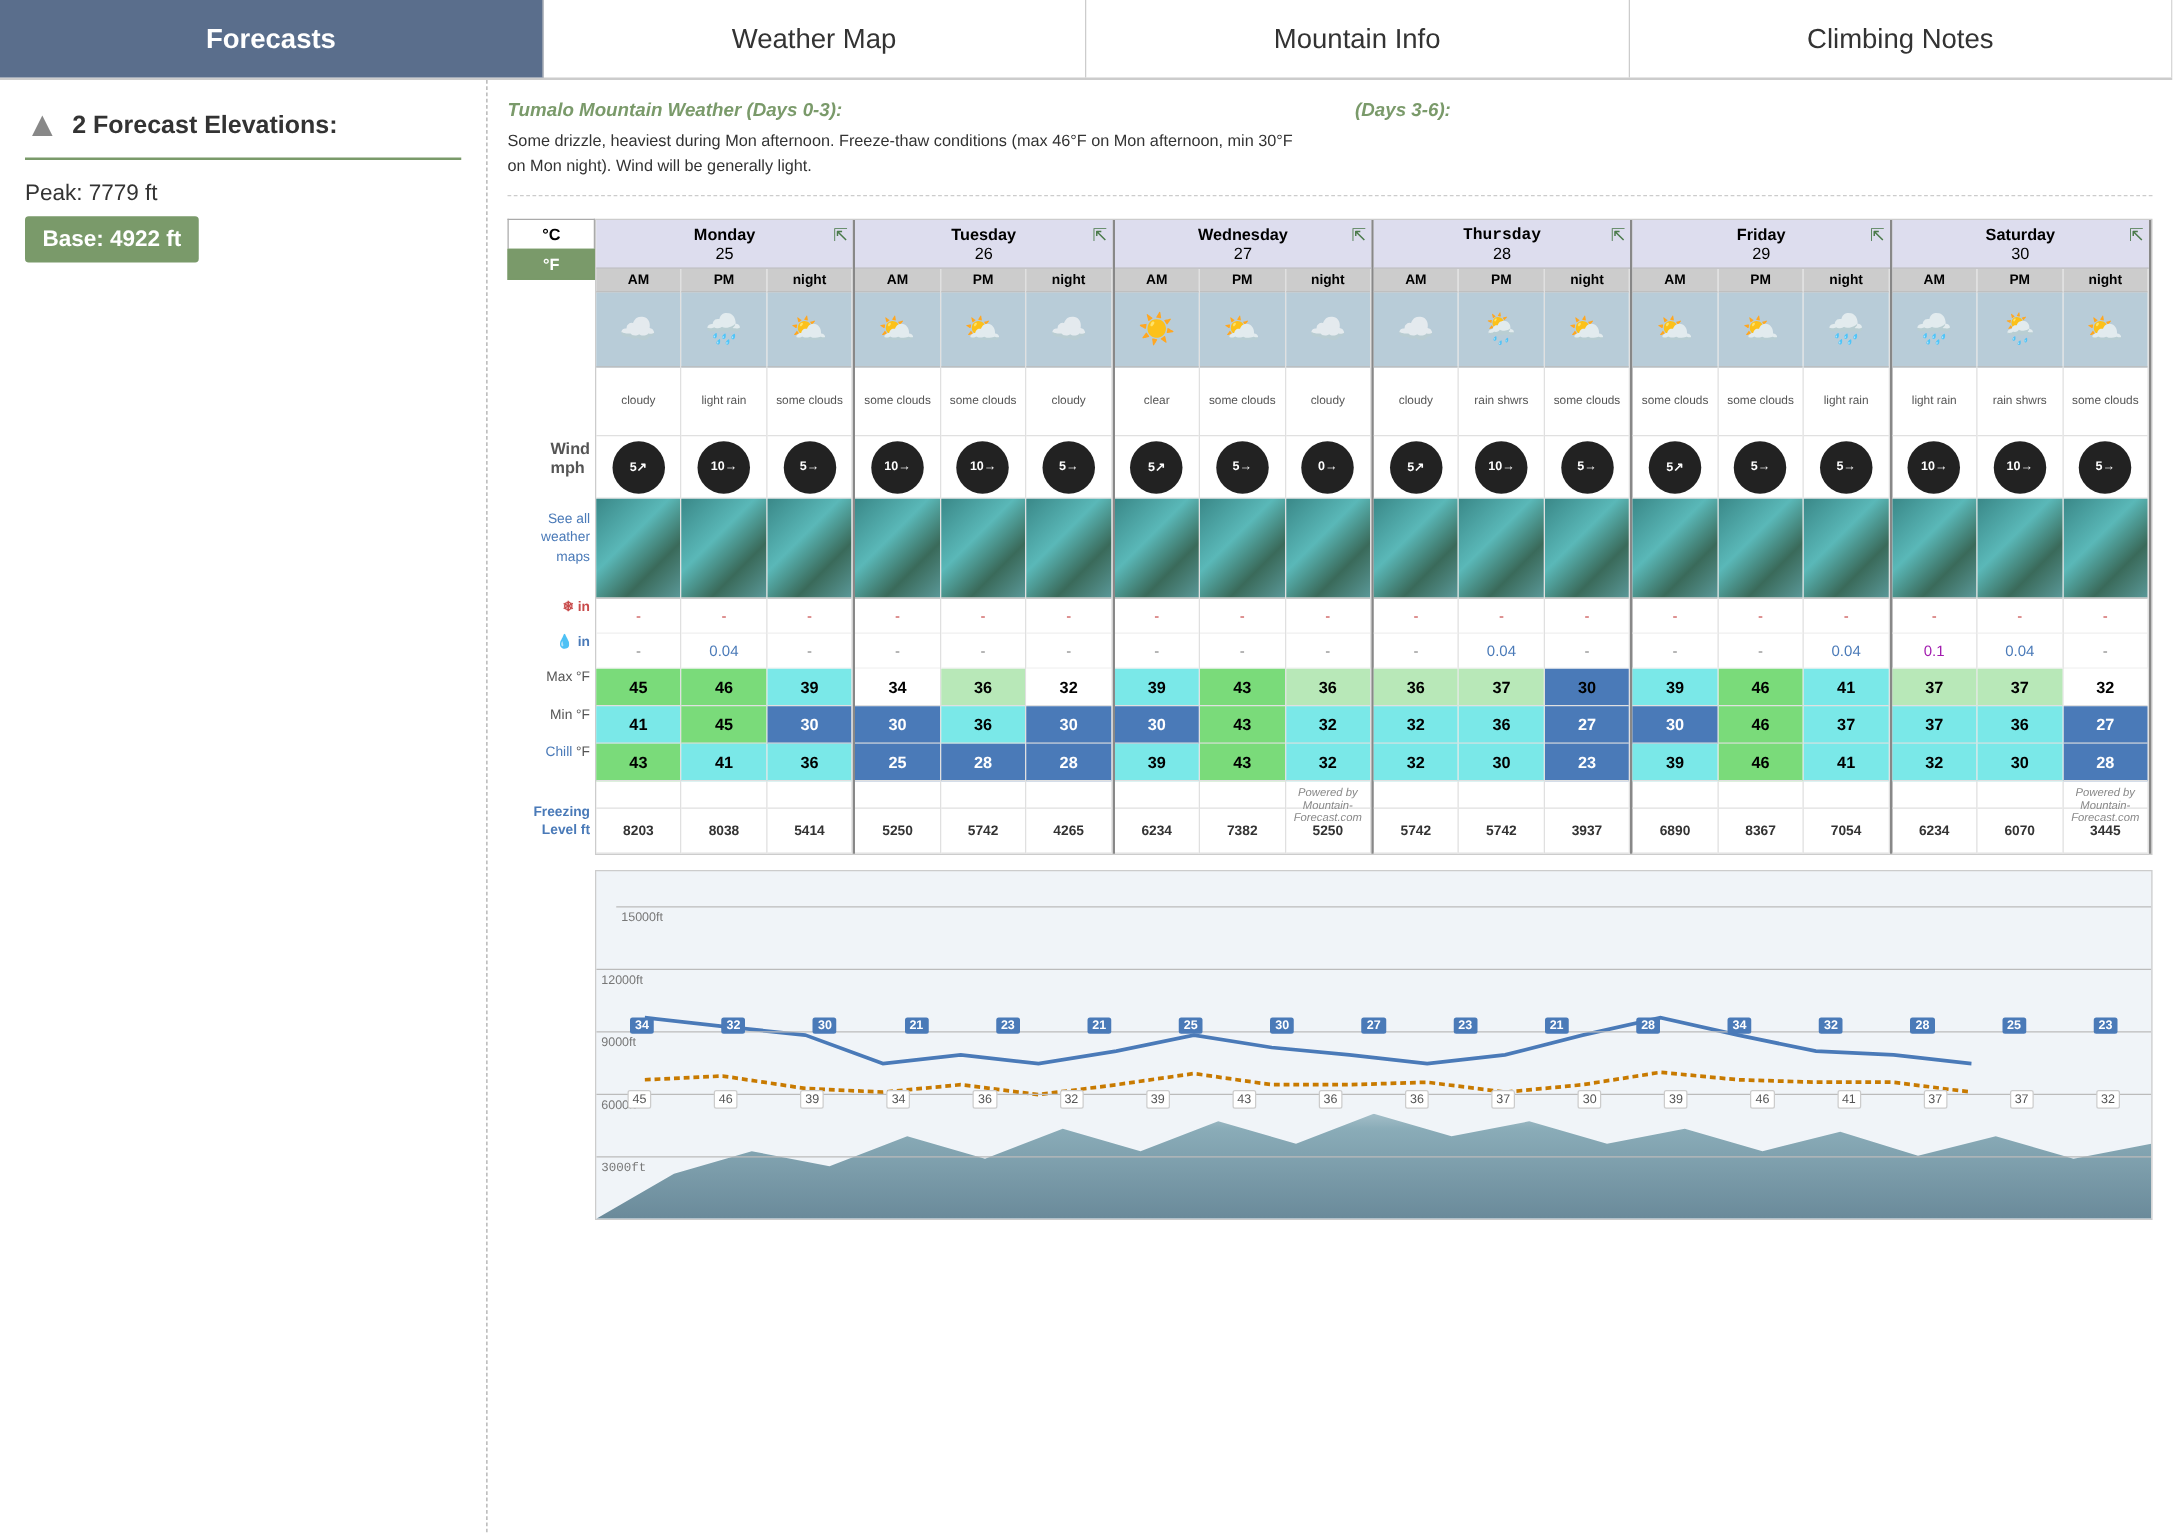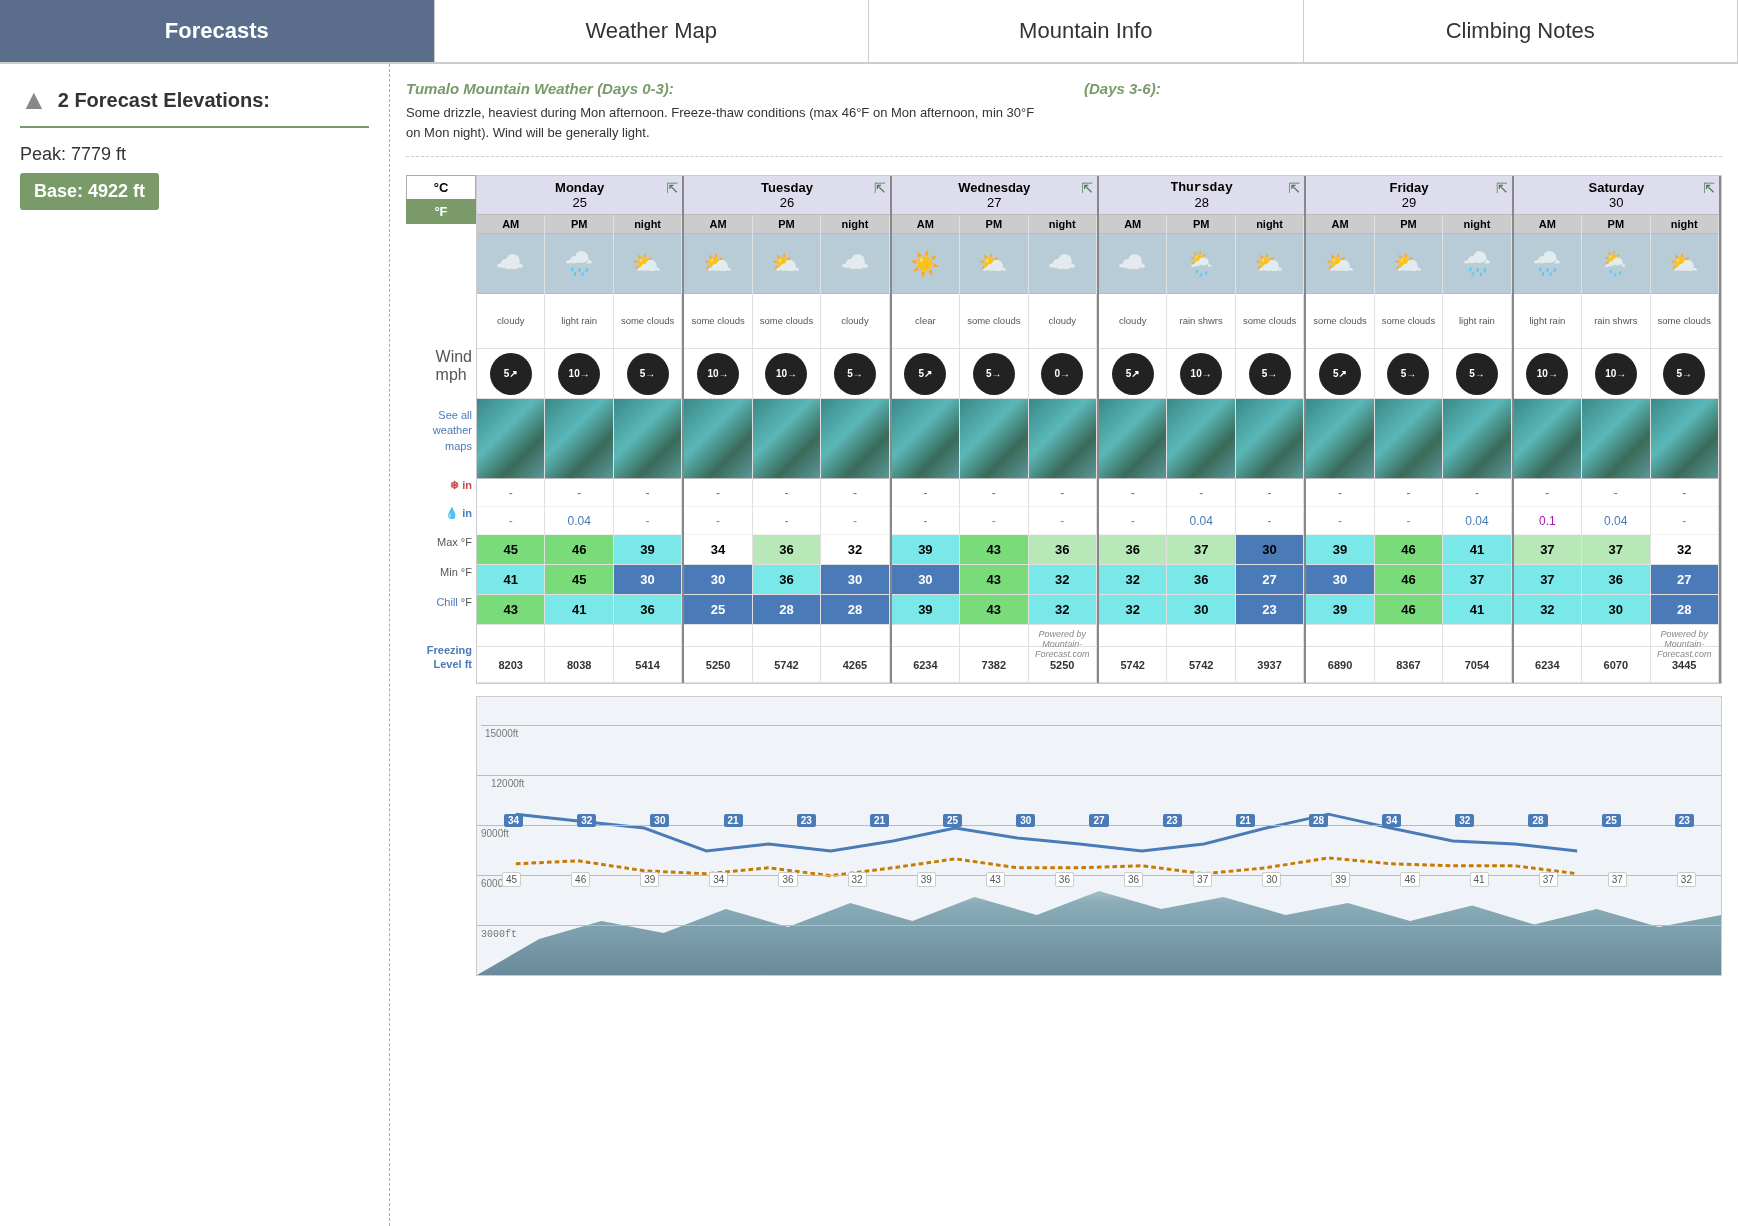--- a/index.html
+++ b/index.html
@@ -83,21 +83,21 @@
 
         <div style="display:flex; flex-direction:column; margin-bottom:2px;">
           <button class="unit-btn" style="border-bottom:none;">°C</button>
           <button class="unit-btn active">°F</button>
         </div>
 
         <div style="height:60px;"></div>
         <div style="height:55px;"></div>
 
         <div style="height:50px; display:flex; align-items:center; justify-content:flex-end; padding-right:4px;">
-          <span style="font-size:16px; color:#555; font-weight:normal;">Wind<br>mph</span>
+          <span style="font-size:13px; color:#555; font-weight:bold;">Wind<br>mph</span>
         </div>
 
         <div style="height:80px; display:flex; align-items:center; justify-content:flex-end; padding-right:4px;">
           <a style="color:#4a7ab8; font-size:11px; cursor:pointer; text-align:right; line-height:1.4;">See all<br>weather<br>maps</a>
         </div>
 
         <div style="height:28px; display:flex; align-items:center; justify-content:flex-end; padding-right:4px;">
           <span style="font-size:11px; color:#c84a4a; font-weight:bold;">❄ in</span>
         </div>
 
@@ -504,25 +504,25 @@
               </div>
             </div>
           </div>
         </div>
     </div>
 
     <div style="display:flex; margin-top:12px;">
       <div style="width:70px; flex-shrink:0;"></div>
       <div style="flex:1; position:relative; height:280px; border:1px solid #ccc; background:#f0f4f8; overflow:hidden;">
 
-        <div style="position:absolute; left:4px; right:0; top:10%; border-top:1px solid #bbb; z-index:1;">
+        <div style="position:absolute; left:16px; right:0; top:10%; border-top:1px solid #bbb; z-index:1;">
           <span style="font-size:10px; color:#777; padding-left:4px;">15000ft</span>
         </div>
         <div style="position:absolute; left:0; right:0; top:28%; border-top:1px solid #bbb; z-index:1;">
-          <span style="font-size:10px; color:#777; padding-left:14px;">12000ft</span>
+          <span style="font-size:10px; color:#777; padding-left:4px;">12000ft</span>
         </div>
         <div style="position:absolute; left:0; right:0; top:46%; border-top:1px solid #bbb; z-index:1;">
           <span style="font-size:10px; color:#777; padding-left:4px;">9000ft</span>
         </div>
         <div style="position:absolute; left:0; right:0; top:64%; border-top:1px solid #bbb; z-index:1;">
           <span style="font-size:10px; color:#777; padding-left:4px;">6000ft</span>
         </div>
         <div style="position:absolute; left:0; right:0; top:82%; border-top:1px solid #bbb; z-index:1;">
           <span style="font-size:10px; color:#777; padding-left:4px;font-family:Liberation Mono, monospace;">3000ft</span>
         </div>

